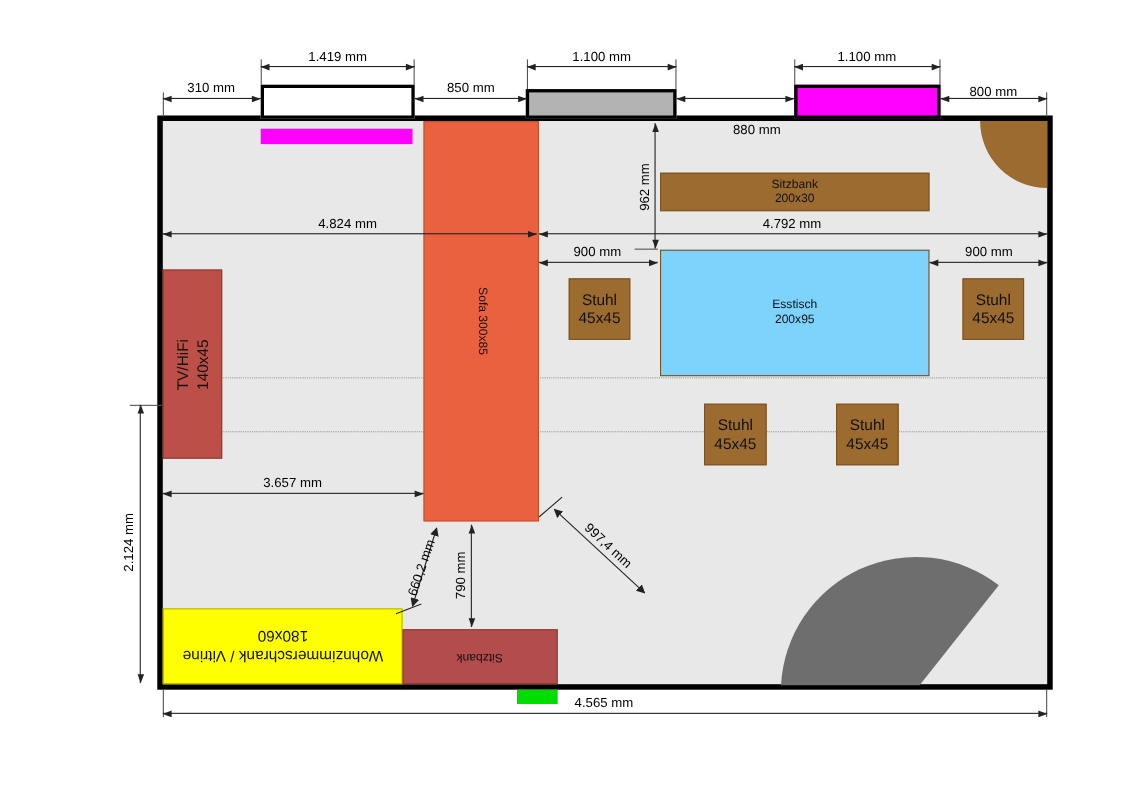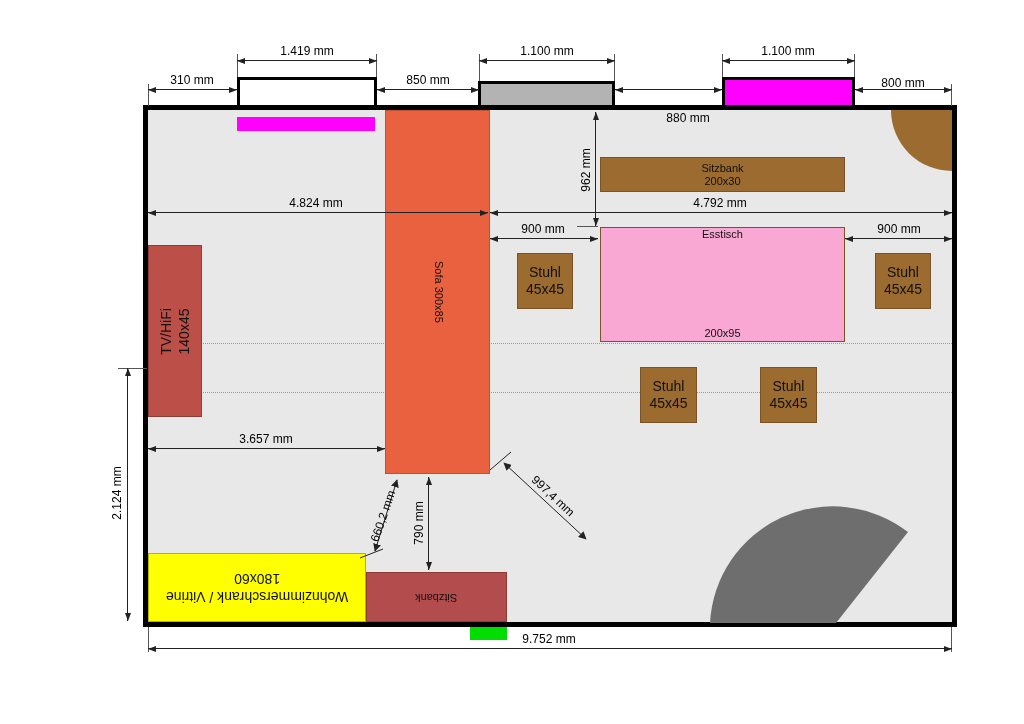--- a/index.html
+++ b/index.html
@@ -63,21 +63,21 @@
     </div>
   </div>
 
   <div class="furn" style="left: 600px; top: 157px; width: 245px; height: 35px; border: 1px solid rgb(122, 84, 38); background-color: rgb(156, 107, 48);">
     <div style="display:flex;gap:0;flex-direction:column;line-height:1.1;">
       <span>Sitzbank</span>
       <span>200x30</span>
     </div>
   </div>
 
-  <div class="furn" style="left: 600px; top: 227px; width: 245px; height: 115px; border: 1px solid rgb(122, 84, 38); background-color: #f9a8d4; justify-content: space-between;">
+  <div class="furn" style="left: 600px; top: 227px; width: 245px; height: 115px; border: 1px solid rgb(122, 84, 38); background-color: #7dd3fc;">
     <span>Esstisch</span>
     <span>200x95</span>
   </div>
 
   <div class="furn" style="left: 517px; top: 253px; width: 56px; height: 56px; font-size: 14px; border: 1px solid rgb(122, 84, 38); background-color: rgb(156, 107, 48);">
     <span>Stuhl</span>
     <span>45x45</span>
   </div>
   <div class="furn" style="left: 875px; top: 253px; width: 56px; height: 56px; font-size: 14px; border: 1px solid rgb(122, 84, 38); background-color: rgb(156, 107, 48);">
     <span>Stuhl</span>
@@ -150,21 +150,21 @@
   <div class="dh" style="left:490px;top:238px;width:108px;"></div>
   <span class="dlab" style="left:543px;top:222px;">900 mm</span>
 
   <div class="dh" style="left:845px;top:238px;width:107px;"></div>
   <span class="dlab" style="left:899px;top:222px;">900 mm</span>
 
   <div class="dh" style="left:148px;top:448px;width:237px;"></div>
   <span class="dlab" style="left:266px;top:432px;">3.657 mm</span>
 
   <div class="dh" style="left:148px;top:648px;width:804px;"></div>
-  <span class="dlab" style="left:549px;top:632px;">9.752 mm</span>
+  <span class="dlab" style="left:549px;top:632px;">4.565 mm</span>
 
   <div class="dv" style="left:595px;top:112px;height:114px;"></div>
   <span class="dlabv" style="left:586px;top:170px;">962 mm</span>
 
   <div class="dv" style="left:127px;top:368px;height:253px;"></div>
   <span class="dlabv" style="left:117px;top:493px;">2.124 mm</span>
 
   <div class="dv" style="left:428px;top:477px;height:93px;"></div>
   <span class="dlabv" style="left:419px;top:523px;">790 mm</span>
 

